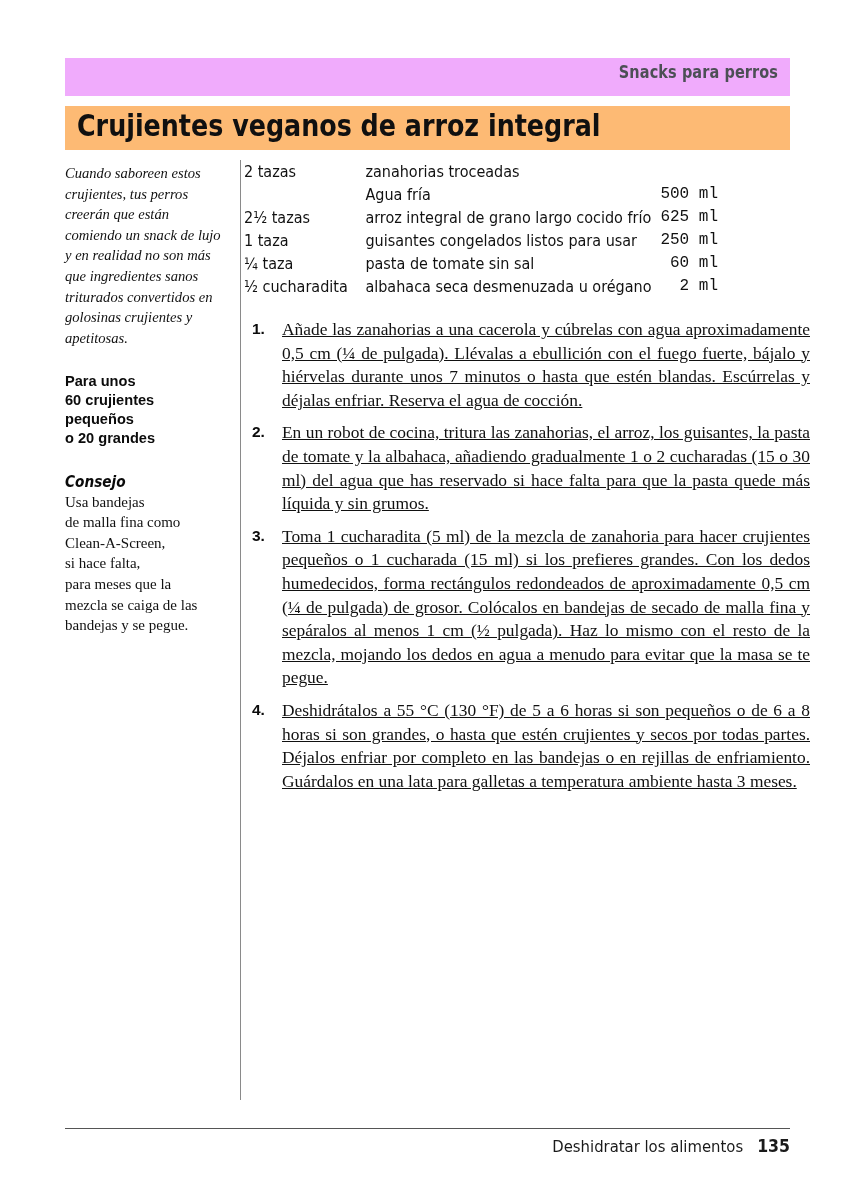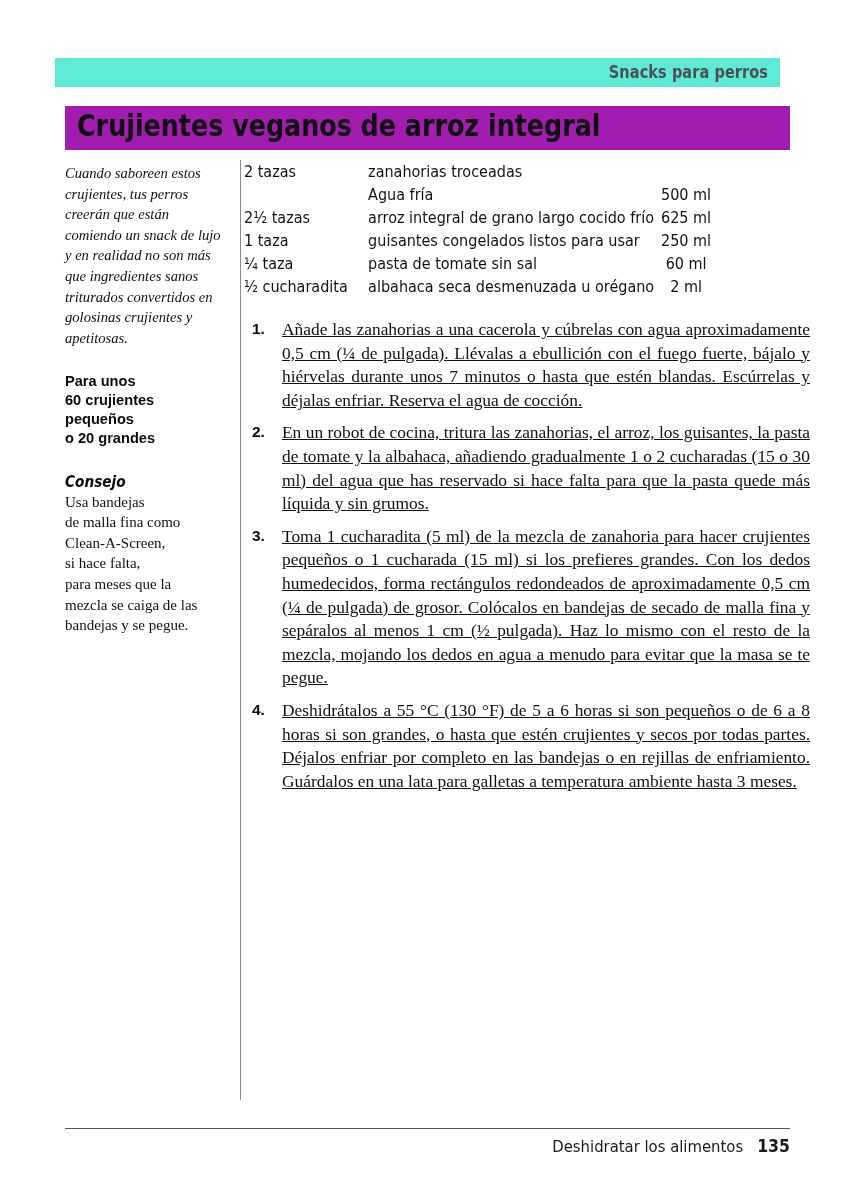--- a/index.html
+++ b/index.html
@@ -17,25 +17,25 @@
   }
 
   .page {
     position: absolute;
     inset: 0;
   }
 
   
   .running-head {
     position: absolute;
-    left: 55px;
+    left: 65px;
     top: 58px;
     width: 725px;
-    height: 29px;
-    background: #5eead4;
+    height: 38px;
+    background: #f0abfc;
   }
   .running-head-text {
     position: absolute;
     right: 12px;
     top: 4px;
     font-family: "Liberation Sans Narrow", "DejaVu Sans Condensed", "Liberation Sans", sans-serif;
     font-weight: bold;
     font-size: 17.5px;
     letter-spacing: 0.1px;
     color: #4c4f55;
@@ -44,21 +44,21 @@
     transform-origin: right top;
   }
 
   
   .title-band {
     position: absolute;
     left: 65px;
     top: 106px;
     width: 725px;
     height: 44px;
-    background: #a21caf;
+    background: #fdba74;
   }
   .recipe-title {
     position: absolute;
     left: 12px;
     top: 2px;
     font-family: "Liberation Sans Narrow", "DejaVu Sans Condensed", "Liberation Sans", sans-serif;
     font-weight: bold;
     font-size: 30px;
     color: #101010;
     white-space: nowrap;
@@ -132,21 +132,21 @@
     color: #111;
   }
   .ingredients td {
     padding: 0 0 6px 0;
     vertical-align: top;
     line-height: 17px;
     white-space: nowrap;
   }
   .ing-amount { width: 148px; }
   .ing-name   { width: 246px; margin-top: 35px; }
-  .ing-metric { width: 80px; text-align: center; }
+  .ing-metric { width: 80px; text-align: right; font-family: Liberation Mono, monospace; }
 
   
   .steps {
     position: absolute;
     left: 252px;
     top: 318px;
     width: 558px;
   }
   .step {
     position: relative;

